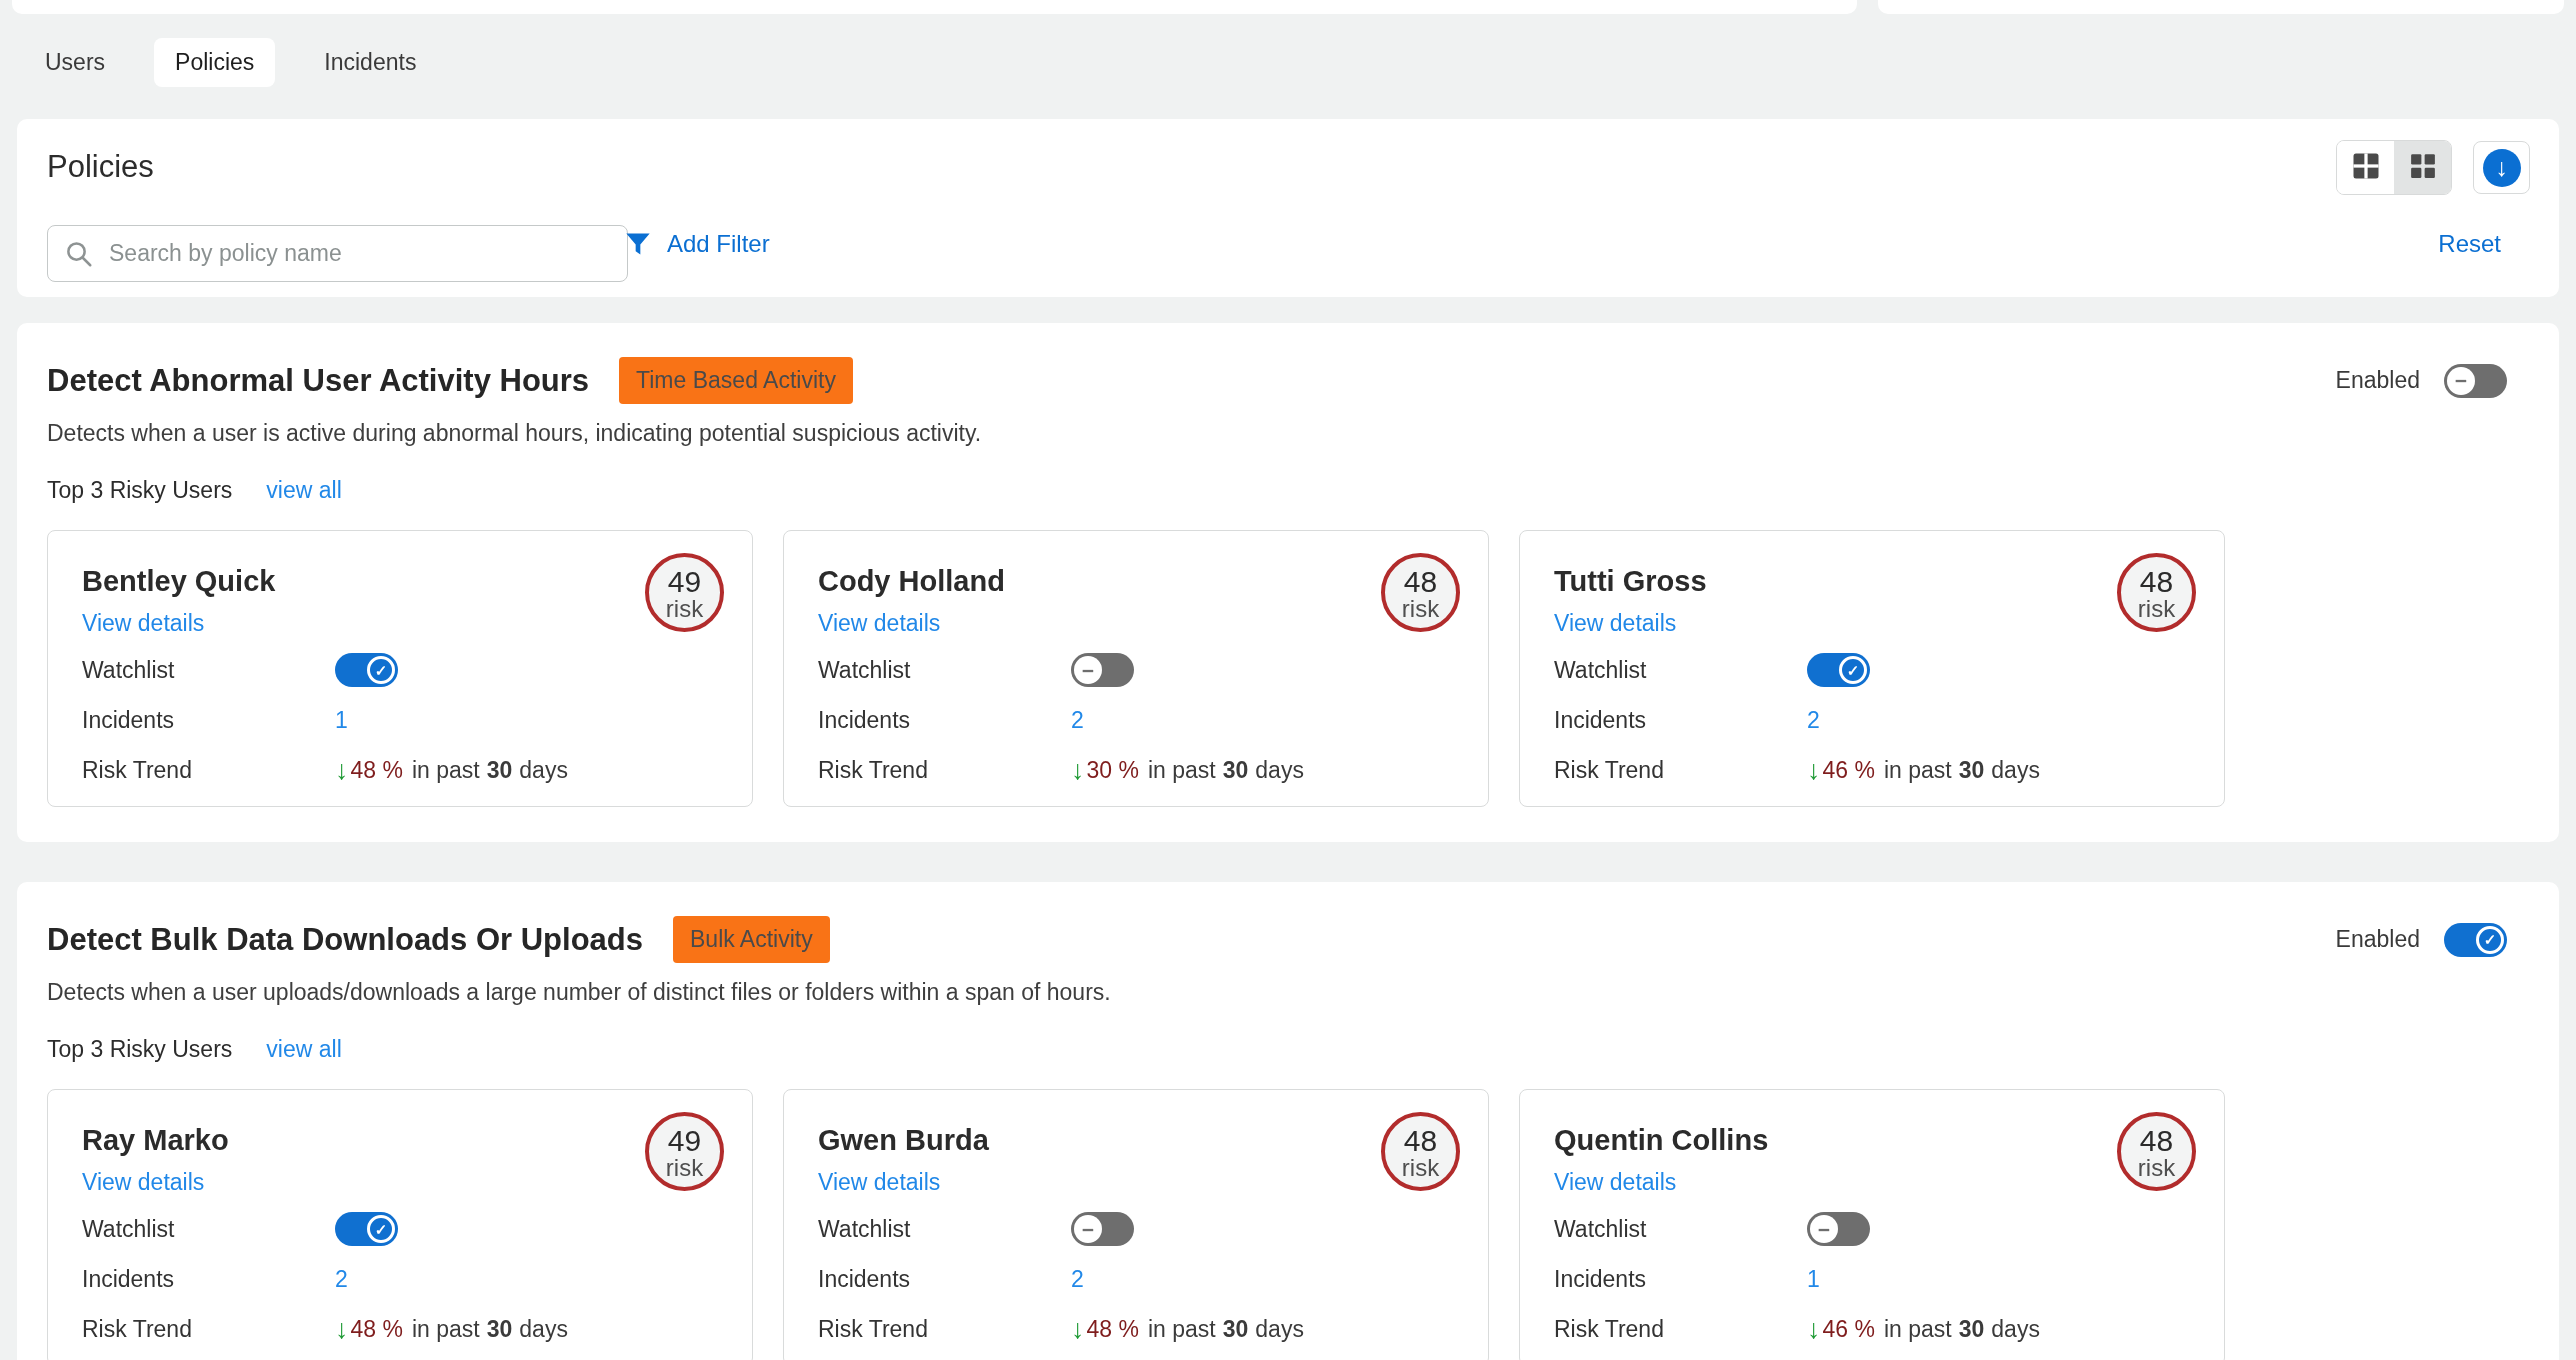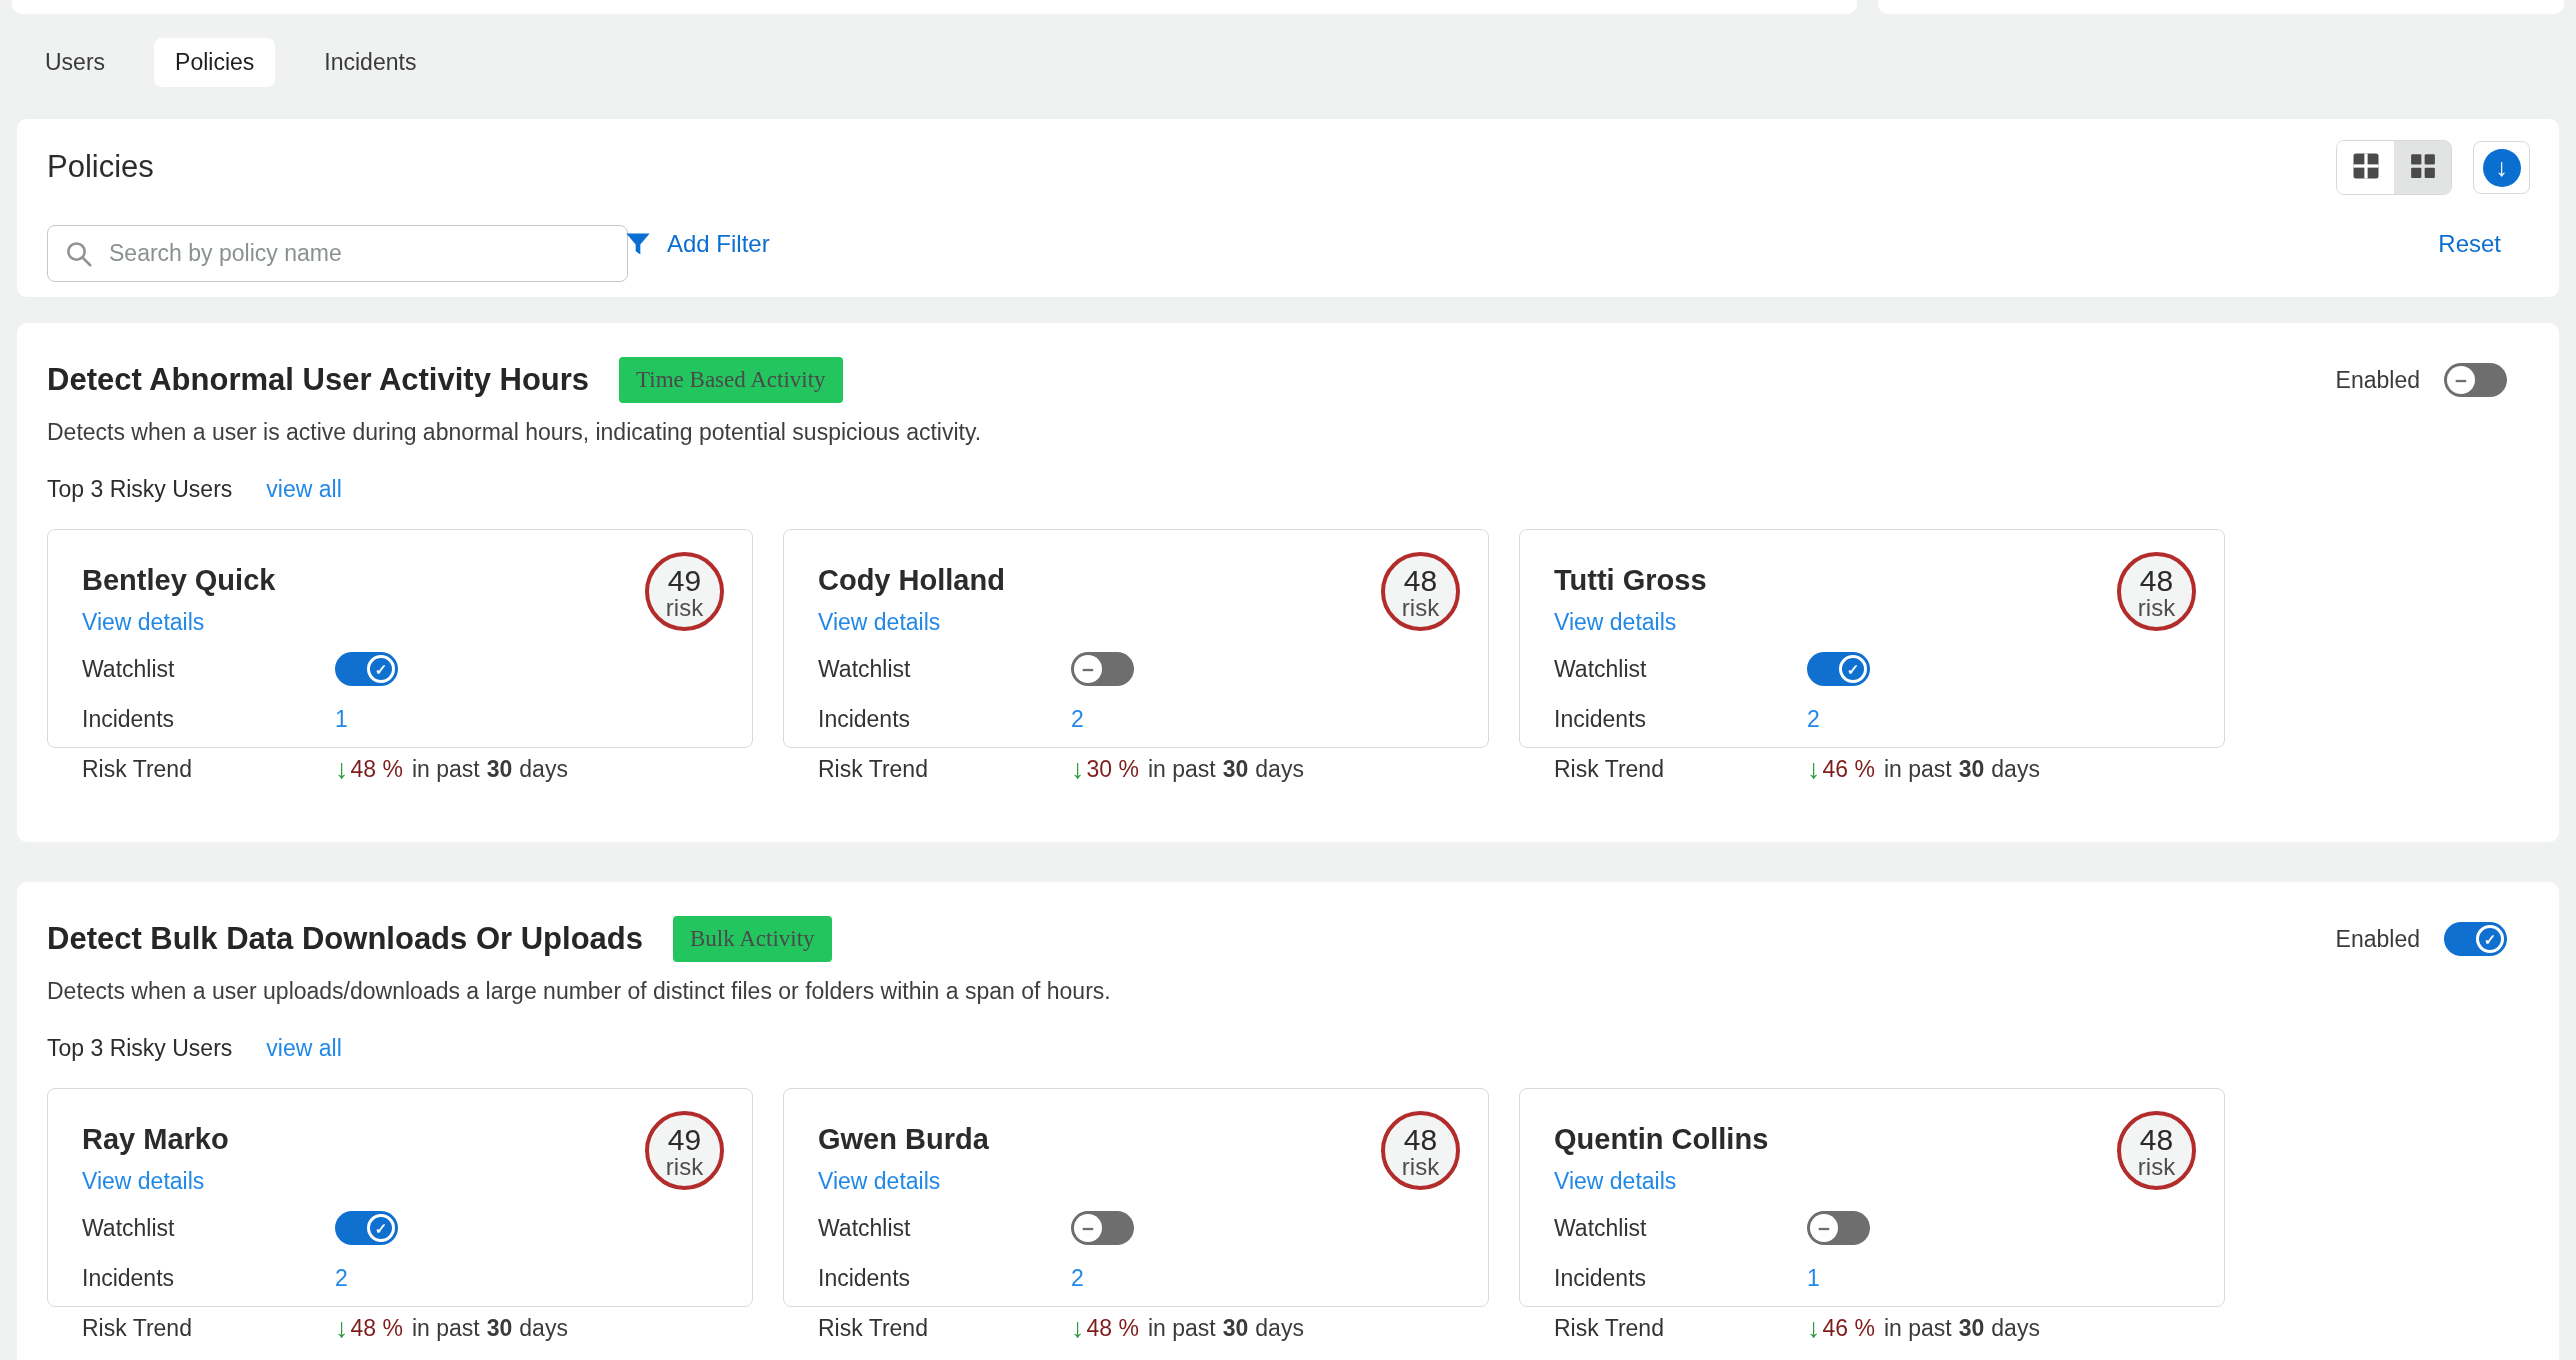--- a/index.html
+++ b/index.html
@@ -36,31 +36,31 @@
   .seg button { width:57px; height:53px; display:flex; align-items:center; justify-content:center; border:none; background:#fff; cursor:pointer; padding:0; }
   .seg button.active { background:#e2e4e4; }
   .dl-btn { width:57px; height:53px; border:1px solid #d8dada; border-radius:8px; background:#fff; display:flex; align-items:center; justify-content:center; cursor:pointer; padding:0; }
   .dl-ic { width:38px; height:38px; border-radius:50%; background:#0b6fd2; color:#fff; display:flex; align-items:center; justify-content:center; font-size:25px; font-weight:700; }
   .reset { position:absolute; right:58px; top:111px; font-size:24px; font-weight:500; color:#0b6fd2; cursor:pointer; text-decoration:none; }
 
   
   .policy { position:absolute; left:17px; width:2542px; background:#fff; border-radius:10px; padding:34px 30px 0 30px; }
   .phead { display:flex; align-items:center; }
   .ptitle { margin:0; font-size:31px; font-weight:600; color:#262626; }
-  .tag { margin-left:30px; background:#22c55e; color:#4a4a4a; font-size:23px; padding:10px 17px; border-radius:4px; white-space:nowrap;font-family:Liberation Serif, serif; }
+  .tag { margin-left:30px; background:#f97316; color:#4a4a4a; font-size:23px; padding:10px 17px; border-radius:4px; white-space:nowrap; }
   .enabled-wrap { margin-left:auto; display:flex; align-items:center; gap:24px; padding-right:22px; }
   .en-label { font-size:23px; color:#3a3a3a; }
   .pdesc { margin:16px 0 0 0; font-size:23px; color:#3e3e3e; }
   .toprow { margin-top:30px; display:flex; align-items:center; gap:34px;text-align:center; }
   .toplabel { font-size:23px; color:#2c2c2c; }
   .viewall { font-size:23px; color:#2188e8; cursor:pointer; text-decoration:none; }
   .cards { margin-top:26px; display:flex; gap:30px; }
 
   
-  .ucard { width:706px; height:219px; border:1px solid #d9dbdb; border-radius:8px; position:relative; padding:34px 34px; background:#fff; }
+  .ucard { width:706px; height:277px; border:1px solid #d9dbdb; border-radius:8px; position:relative; padding:34px 34px; background:#fff; }
   .uname { font-size:29px; font-weight:600; color:#2b2b2b; }
   .vdet { display:inline-block; margin-top:12px; font-size:23px; color:#2188e8; cursor:pointer; text-decoration:none; }
   .row { display:flex; align-items:center; margin-top:16px; min-height:34px; }
   .rlabel { width:253px; font-size:23px; color:#333; flex-shrink:0; }
   .inc { font-size:23px; color:#2188e8; cursor:pointer; text-decoration:none; }
   .trend { display:flex; align-items:center; font-size:23px; color:#3b3b3b; }
   .tarrow { color:#1f9a35; font-weight:700; font-size:27px; margin-right:2px; line-height:1; }
   .tval { color:#7f1d1d; margin-right:9px; }
   .tpre { margin-right:7px; }
   .tdays { margin-right:7px; font-weight:700; }

